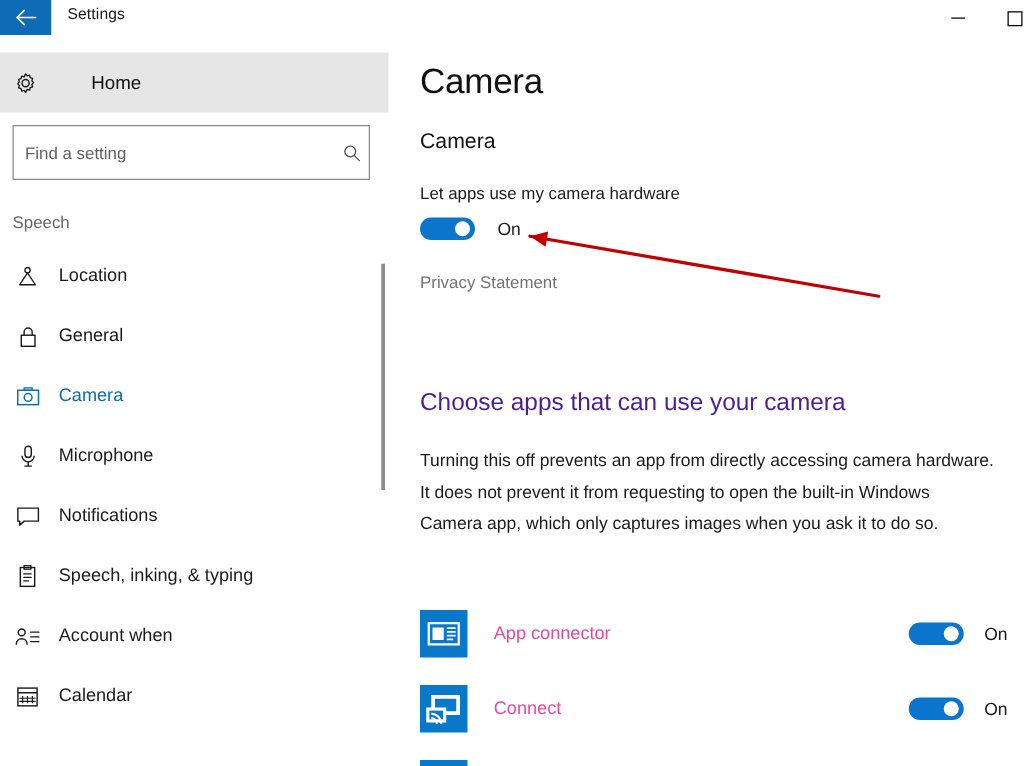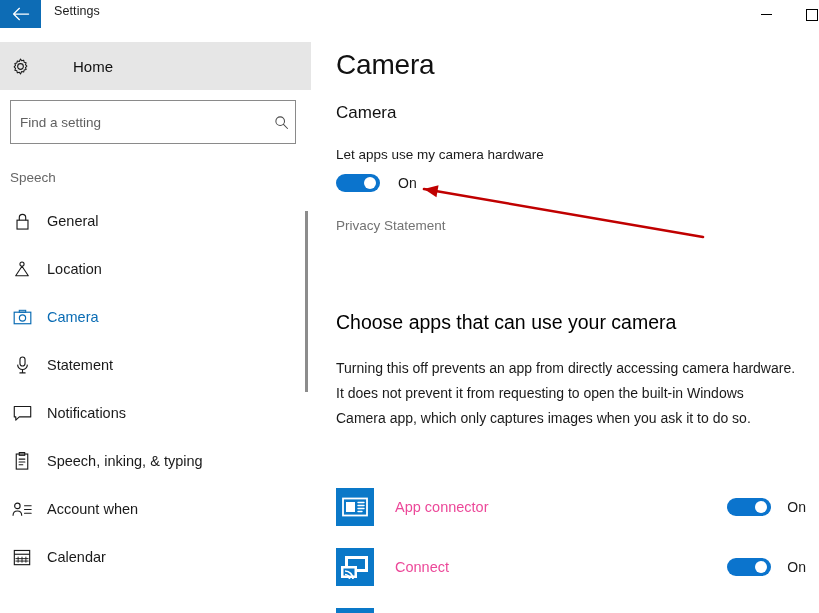--- a/index.html
+++ b/index.html
@@ -232,21 +232,21 @@
     font-size: 13.5px;
     color: #737373;
     cursor: pointer;
   }
   .link-privacy { top: 189px; }
   .link-learn { top: 230px; }
   .choose-title {
     position: absolute;
     left: 25px; top: 282px;
     font-size: 19.5px;
-    color: #000000;
+    color: #4c1d95;
   }
   .choose-body {
     position: absolute;
     left: 25px; top: 327px;
     width: 460px;
     font-size: 14px;
     line-height: 25px;
     color: #1a1a1a;
   }
   .app-list {
@@ -331,36 +331,36 @@
         </svg>
       </div>
     </div>
 
     <div class="group-label">Speech</div>
 
     <div class="nav-list">
 
       <div class="nav-item">
         <div class="nav-icon">
+          <svg width="18" height="19" viewBox="0 0 20 20">
+            <circle cx="10" cy="4" r="2.3" fill="none" stroke="#1a1a1a" stroke-width="1.2"></circle>
+            <path d="M10 6.4 L3 17 H17 Z" fill="none" stroke="#1a1a1a" stroke-width="1.2" stroke-linejoin="round"></path>
+          </svg>
+        </div>
+        <div class="nav-label">Location</div>
+      </div>
+
+      <div class="nav-item">
+        <div class="nav-icon">
           <svg width="17" height="19" viewBox="0 0 18 20">
             <rect x="3.2" y="8.6" width="11.6" height="9.4" fill="none" stroke="#1a1a1a" stroke-width="1.2"></rect>
             <path d="M5.6 8.6V5.9a3.4 3.4 0 0 1 6.8 0v2.7" fill="none" stroke="#1a1a1a" stroke-width="1.2"></path>
           </svg>
         </div>
         <div class="nav-label">General</div>
-      </div>
-
-      <div class="nav-item">
-        <div class="nav-icon">
-          <svg width="18" height="19" viewBox="0 0 20 20">
-            <circle cx="10" cy="4" r="2.3" fill="none" stroke="#1a1a1a" stroke-width="1.2"></circle>
-            <path d="M10 6.4 L3 17 H17 Z" fill="none" stroke="#1a1a1a" stroke-width="1.2" stroke-linejoin="round"></path>
-          </svg>
-        </div>
-        <div class="nav-label">Location</div>
       </div>
 
       <div class="nav-item selected">
         <div class="nav-icon">
           <svg width="19" height="17" viewBox="0 0 20 18">
             <rect x="1.2" y="3.4" width="17.6" height="12.2" fill="none" stroke="#0a6cb4" stroke-width="1.25"></rect>
             <circle cx="10" cy="9.5" r="3.3" fill="none" stroke="#0a6cb4" stroke-width="1.25"></circle>
             <rect x="6.6" y="1.4" width="6.8" height="2" fill="none" stroke="#0a6cb4" stroke-width="1.1"></rect>
           </svg>
         </div>
@@ -368,21 +368,21 @@
       </div>
 
       <div class="nav-item">
         <div class="nav-icon">
           <svg width="15" height="20" viewBox="0 0 16 20">
             <rect x="5.3" y="1.4" width="5.4" height="9.6" rx="2.7" fill="none" stroke="#1a1a1a" stroke-width="1.2"></rect>
             <path d="M2.8 9.6a5.2 5.2 0 0 0 10.4 0" fill="none" stroke="#1a1a1a" stroke-width="1.2"></path>
             <path d="M8 14.9v3.3 M5.2 18.4h5.6" fill="none" stroke="#1a1a1a" stroke-width="1.2" stroke-linecap="round"></path>
           </svg>
         </div>
-        <div class="nav-label">Statement</div>
+        <div class="nav-label">Microphone</div>
       </div>
 
       <div class="nav-item">
         <div class="nav-icon">
           <svg width="19" height="17" viewBox="0 0 20 18">
             <path d="M1.3 1.6h17.4v11H6.6L2.9 16v-3.4H1.3z" fill="none" stroke="#1a1a1a" stroke-width="1.2" stroke-linejoin="round"></path>
           </svg>
         </div>
         <div class="nav-label">Notifications</div>
       </div>

